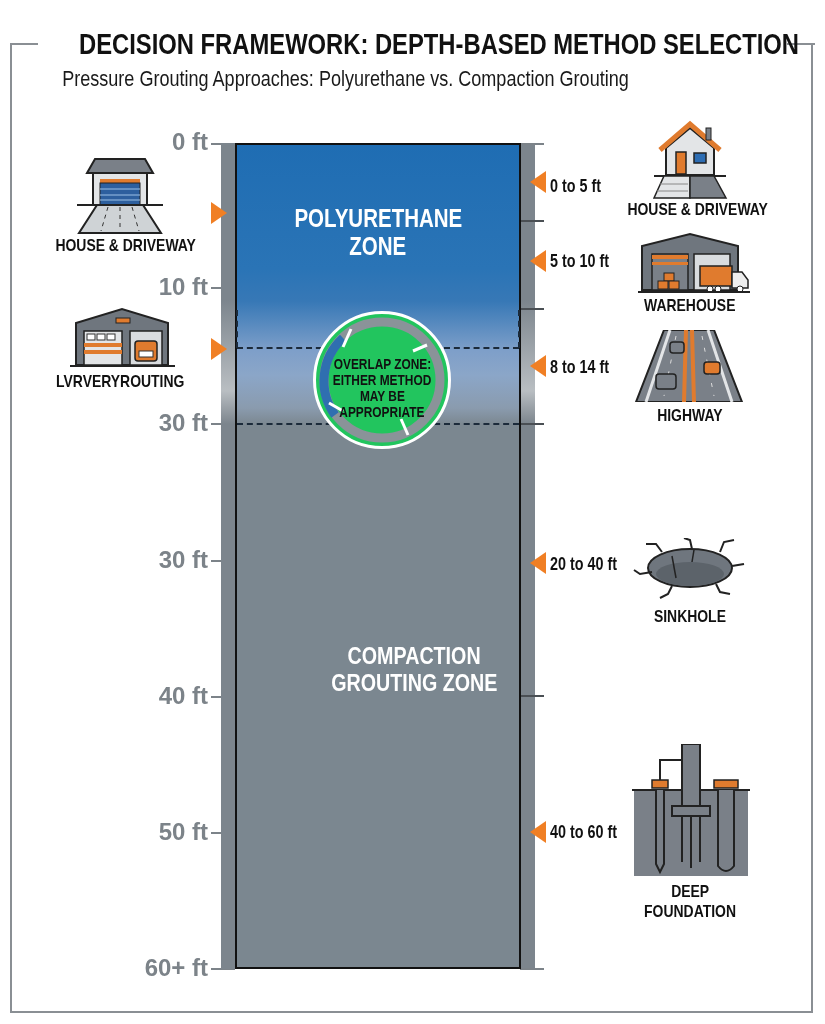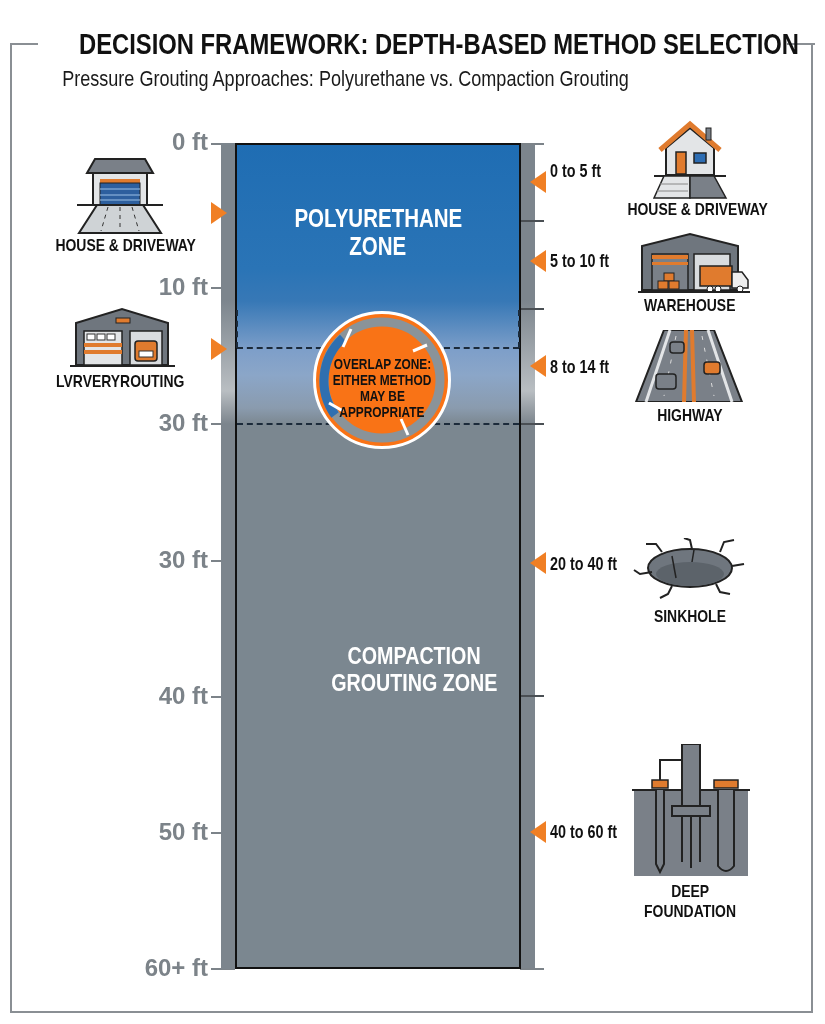--- a/index.html
+++ b/index.html
@@ -31,21 +31,21 @@
             border: 2.5px solid #111;
             background: linear-gradient(to bottom, #1f6db3 0%, #2a74b6 15%, #3778b6 19%, #7e9fc9 25%, #8ba6c8 28%, #8a9bae 32%, #7b8790 34%, #7b8790 100%); }
   .dash { position: absolute; height: 0; border-top: 2px dashed #1b2a3a; }
   .dashv { position: absolute; width: 0; border-left: 2px dashed #1b2a3a; }
 
   .zone-label { position: absolute; color: #ffffff; font-weight: 700; text-align: center; line-height: 1.12; }
   .pu-label { left: 235px; top: 204px; width: 286px; font-size: 25px; }
   .cg-label { left: 235px; top: 643px; width: 286px; font-size: 24px; margin-left: 36px; }
 
   .overlap { position: absolute; left: 313px; top: 311px; width: 138px; height: 138px; border-radius: 50%;
-             background: #f97316; border: 3px solid #ffffff; }
+             background: #22c55e; border: 3px solid #ffffff; }
   .overlap svg { position: absolute; left: -3px; top: -3px; }
   .overlap-text { position: absolute; left: 0; top: 43px; width: 132px; text-align: center; font-weight: 700;
                   font-size: 14.5px; line-height: 1.1; color: #111; }
 
   .arrow-r { position: absolute; width: 0; height: 0; border-top: 11px solid transparent; border-bottom: 11px solid transparent;
              border-left: 16px solid #f07f24; }
   .arrow-l { position: absolute; width: 0; height: 0; border-top: 11px solid transparent; border-bottom: 11px solid transparent;
              border-right: 16px solid #f07f24; }
   .range { position: absolute; left: 550px; font-weight: 700; font-size: 17.5px; color: #111; white-space: nowrap; }
 
@@ -148,21 +148,21 @@
   <rect x="14" y="38" width="38" height="4" fill="#e07b2e"></rect>
     <rect x="14" y="45" width="38" height="4" fill="#e07b2e"></rect>
   <rect x="60" y="26" width="32" height="34" fill="#d9dcdf" stroke="#222" stroke-width="1.5"></rect>
   <rect x="65" y="36" width="22" height="20" rx="3" fill="#e07b2e" stroke="#222" stroke-width="1.5"></rect>
   <rect x="69" y="46" width="14" height="6" fill="#fff" stroke="#333"></rect>
   <line x1="0" y1="61" x2="105" y2="61" stroke="#222" stroke-width="2"></line>
 </svg>
 <div class="cap" style="left:40px;top:372px;width:160px"><span class="cond">LVRVERYROUTING</span></div>
 
 <div class="arrow-l" style="left:530px;top:171px"></div>
-<div class="range" style="top:161px"><span class="cond" style="transform-origin:left">0 to 5 ft</span></div>
+<div class="range" style="top:176px"><span class="cond" style="transform-origin:left">0 to 5 ft</span></div>
 <div class="arrow-l" style="left:530px;top:250px"></div>
 <div class="range" style="top:251px"><span class="cond" style="transform-origin:left">5 to 10 ft</span></div>
 <div class="arrow-l" style="left:530px;top:355px"></div>
 <div class="range" style="top:357px"><span class="cond" style="transform-origin:left">8 to 14 ft</span></div>
 <div class="arrow-l" style="left:530px;top:552px"></div>
 <div class="range" style="top:554px"><span class="cond" style="transform-origin:left">20 to 40 ft</span></div>
 <div class="arrow-l" style="left:530px;top:821px"></div>
 <div class="range" style="top:822px"><span class="cond" style="transform-origin:left">40 to 60 ft</span></div>
 
 <svg class="icon" style="left:652px;top:120px" width="76" height="80" viewBox="0 0 76 80">

